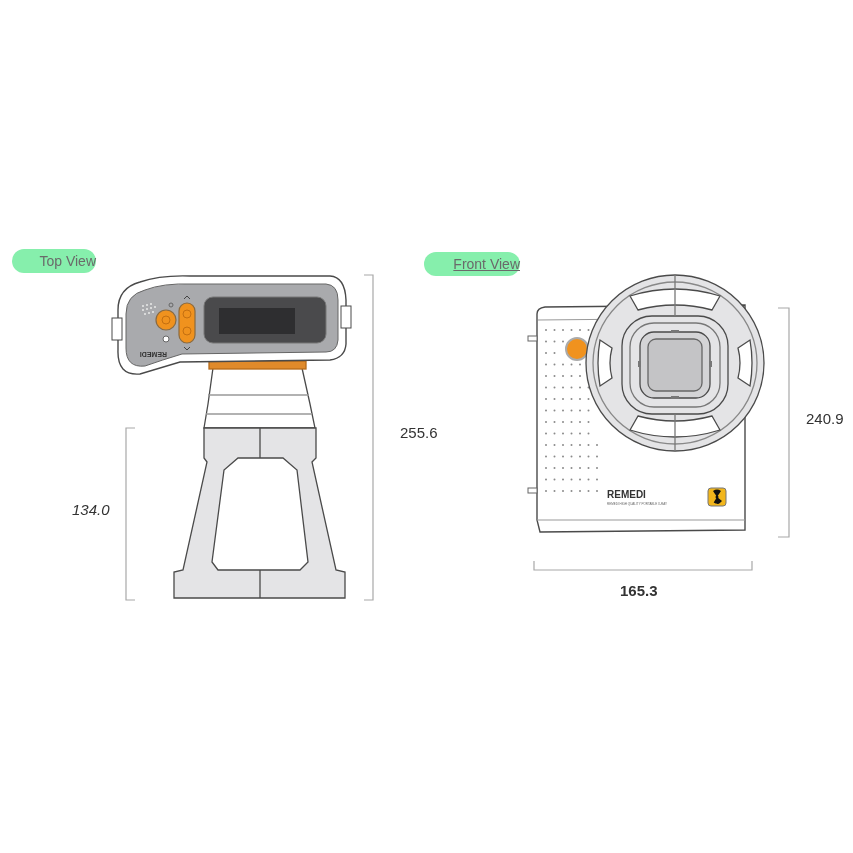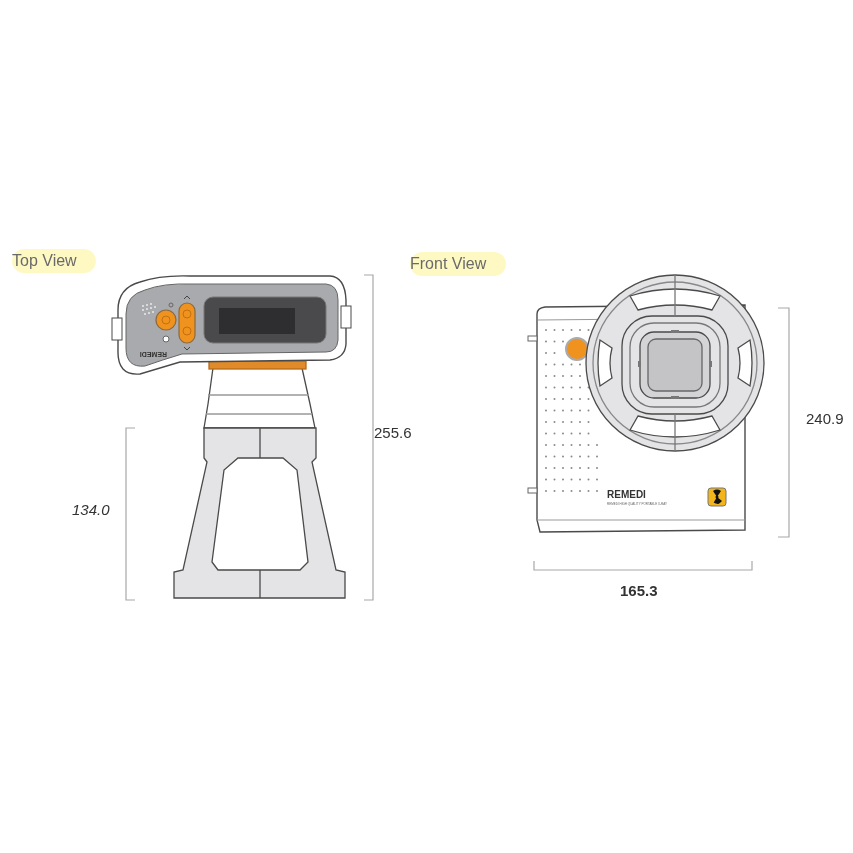--- a/index.html
+++ b/index.html
@@ -1,27 +1,27 @@
 <!DOCTYPE html>
 <html><head>
 <meta charset="utf-8">
 <style>
   html,body{margin:0;padding:0;background:#fff;}
   body{width:853px;height:853px;position:relative;overflow:hidden;font-family:"Liberation Sans",sans-serif;}
-  .pill{position:absolute;height:24px;border-radius:12px;background:#fef9c3;color:#6a6a6a;font-size:16px;line-height:24px;text-align:left;}
+  .pill{position:absolute;height:24px;border-radius:12px;background:#86efac;color:#6a6a6a;font-size:14px;line-height:24px;text-align:right;}
   .dim{position:absolute;font-size:15px;color:#333;}
   svg{position:absolute;left:0;top:0;}
 </style>
 </head>
 <body>
 
 <div class="pill" style="left:12px;top:249px;width:84px;">Top View</div>
-<div class="pill" style="left:410px;top:252px;width:96px;">Front View</div>
-
-<div class="dim" style="left:374px;top:424px;">255.6</div>
+<div class="pill" style="left:424px;top:252px;width:96px;text-decoration:underline;">Front View</div>
+
+<div class="dim" style="left:400px;top:424px;">255.6</div>
 <div class="dim" style="left:72px;top:501px;font-style:italic;">134.0</div>
 <div class="dim" style="left:806px;top:410px;">240.9</div>
 <div class="dim" style="left:620px;top:582px;font-weight:bold;">165.3</div>
 
 <svg width="853" height="853" viewBox="0 0 853 853">
 
   <g stroke="#a8a8a8" stroke-width="1.2" fill="none">
     <path d="M364 275 H373 V600 H364"></path>
     <path d="M135 428 H126 V600 H135"></path>
     <path d="M778 308 H789 V537 H778"></path>

